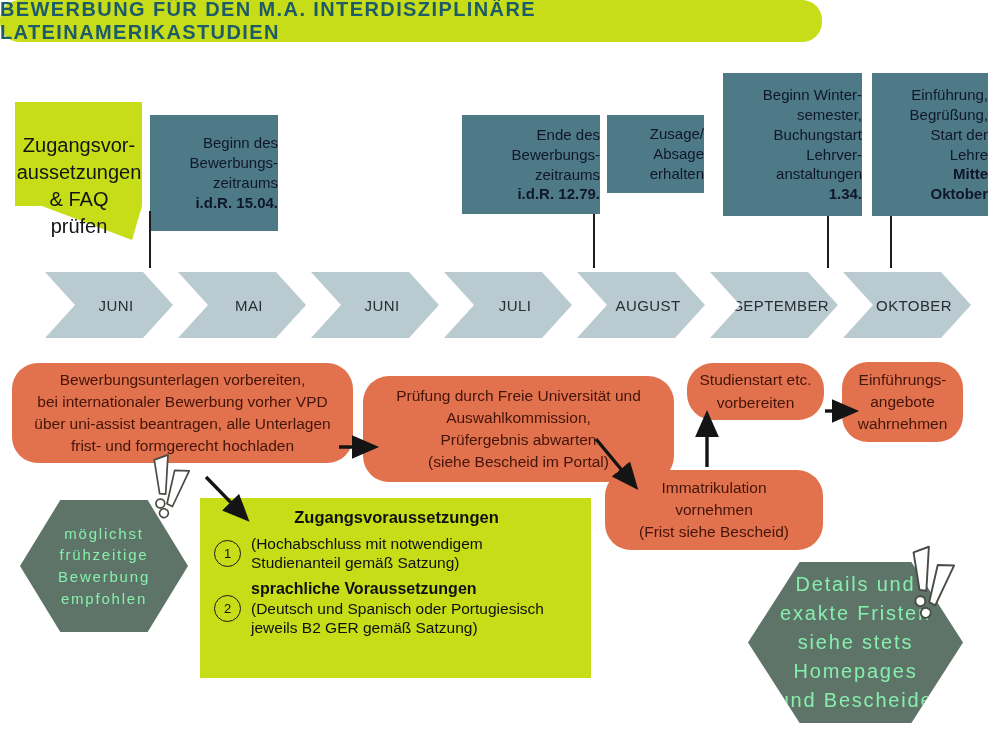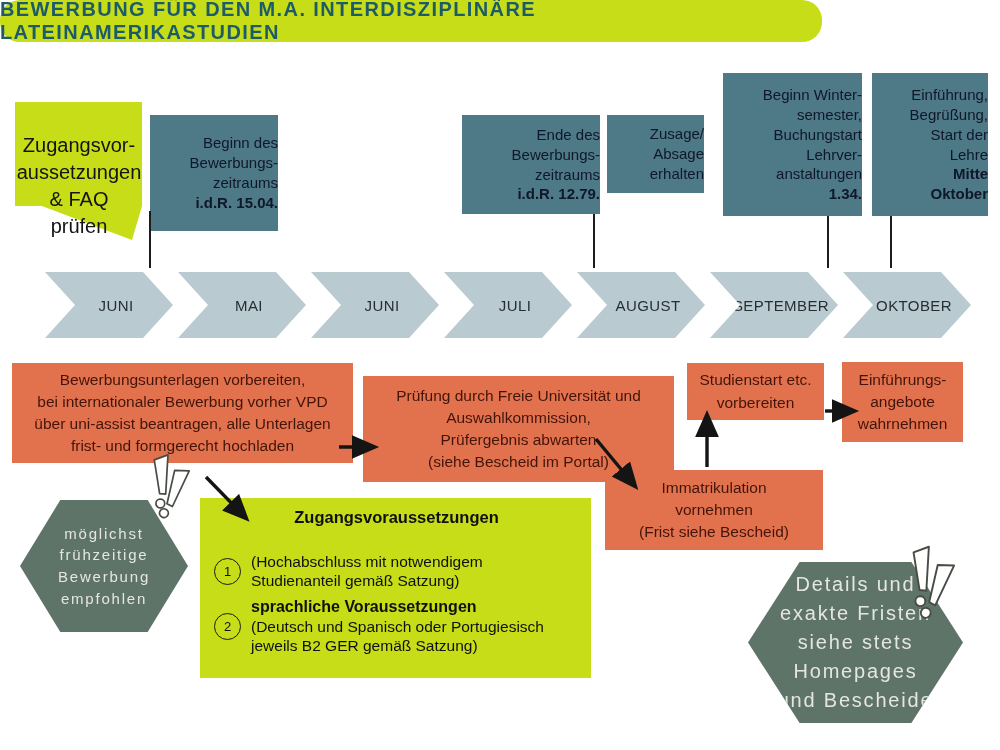--- a/index.html
+++ b/index.html
@@ -35,39 +35,39 @@
     background:var(--chev,#b9cbd1);
     clip-path:polygon(0 0, calc(100% - 30px) 0, 100% 50%, calc(100% - 30px) 100%, 0 100%, 30px 50%);
     display:flex; align-items:center; justify-content:center;
     padding-left:14px; box-sizing:border-box;
     color:#272e33; font-size:15px; letter-spacing:0.4px;
   }
   
   .obox {
     position:absolute; background:var(--orange,#e2714d); color:var(--orangetext,#43150a);
     text-align:center; font-size:15.5px; line-height:1.43;
-    display:flex; flex-direction:column; justify-content:center;
+    display:flex; flex-direction:column; justify-content:center;border-radius:26px;
   }
   
   .greenbox {
     position:absolute; left:200px; top:498px; width:391px; height:180px;
     background:var(--chartreuse,#c6dd17); color:#101010; box-sizing:border-box;
     padding:10px 12px 6px 14px;
   }
-  .gb-title { text-align:center; font-weight:bold; font-size:16.5px; margin-bottom:25px; }
+  .gb-title { text-align:center; font-weight:bold; font-size:16.5px; margin-bottom:7px; }
   .gb-item { display:flex; align-items:center; gap:10px; margin-bottom:7px; }
   .gb-num {
     flex:0 0 auto; width:25px; height:25px; border:1.6px solid #1a1a1a; border-radius:50%;
     display:flex; align-items:center; justify-content:center; font-size:13px;
   }
   .gb-text { font-size:15.5px; line-height:1.24; }
   .gb-head { font-weight:bold; font-size:16px; }
   
   .hex {
-    position:absolute; background:var(--hexgreen,#5f7468); color:#e5e5e5;
+    position:absolute; background:var(--hexgreen,#5f7468); color:#86efac;
     clip-path:polygon(24% 0, 76% 0, 100% 50%, 76% 100%, 24% 100%, 0 50%);
     display:flex; align-items:center; justify-content:center; text-align:center;
     letter-spacing:1.8px; line-height:1.45;
   }
   .hex-small { left:20px; top:500px; width:168px; height:132px; font-size:15px; }
   .hex-big   { left:748px; top:562px; width:215px; height:161px; font-size:20px; }
   .overlay { position:absolute; left:0; top:0; pointer-events:none; }
   .excl { position:absolute; }
 </style>
 </head>

